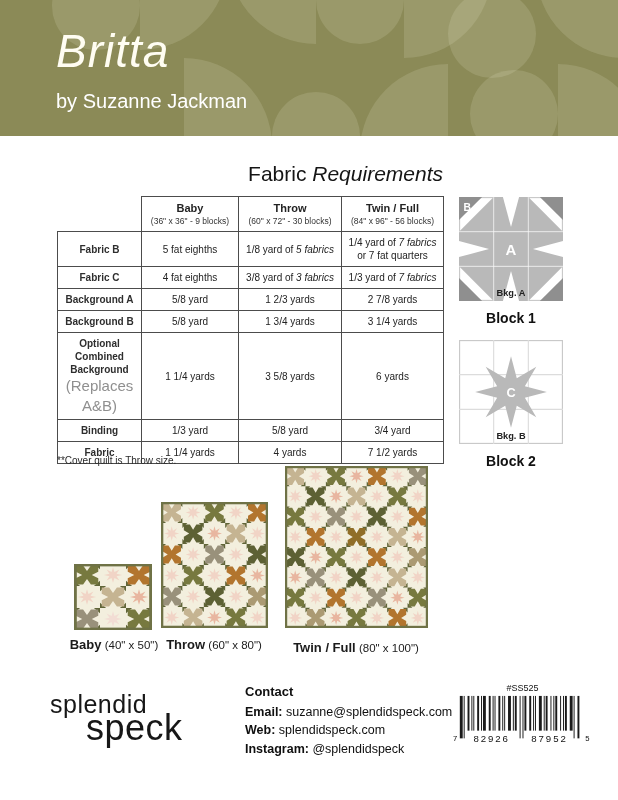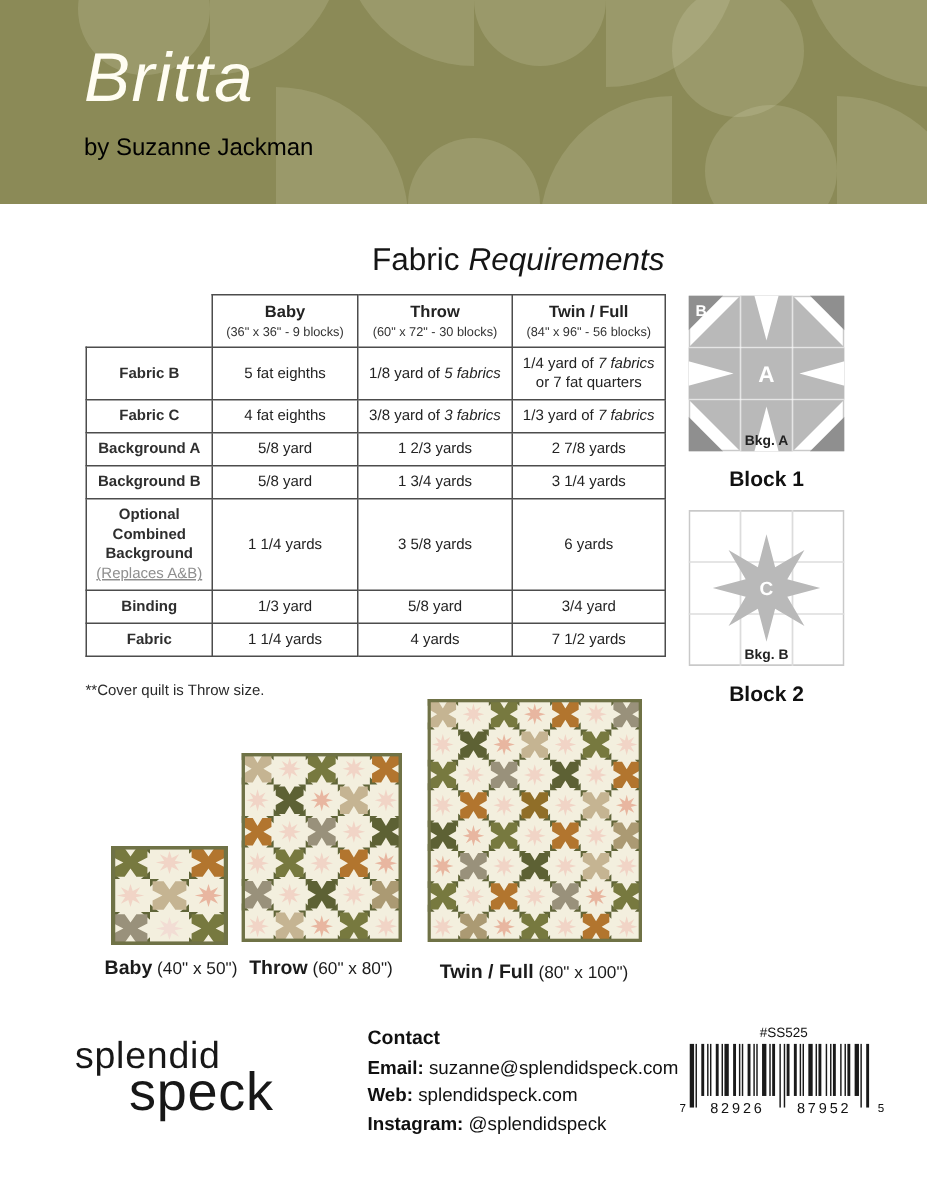--- a/index.html
+++ b/index.html
@@ -11,36 +11,36 @@
   .shape{position:absolute;background:rgba(243,242,218,0.15);width:88px;height:88px;}
   .circ{border-radius:50%;}
   .qtl{border-radius:100% 0 0 0;}
   .qtr{border-radius:0 100% 0 0;}
   .qbl{border-radius:0 0 0 100%;}
   .qbr{border-radius:0 0 100% 0;}
   .half-top{border-radius:88px 88px 0 0;height:44px;}
   .half-bot{border-radius:0 0 88px 88px;height:44px;}
   .hero h1{position:absolute;left:54px;top:22px;margin:2px;font-size:46px;font-style:italic;
            font-weight:400;color:#fffdf2;letter-spacing:1px;}
-  .byline{position:absolute;left:56px;top:90px;font-size:16px;color:#000000;}
+  .byline{position:absolute;left:56px;top:90px;font-size:20px;color:#ffffff;}
 
   
   .section-title{position:absolute;left:57px;top:162px;width:386px;text-align:right;
                  font-size:21px;color:#151515;}
 
   
   table.req{position:absolute;left:57px;top:196px;width:386px;border-collapse:collapse;
             table-layout:fixed;font-size:10px;color:#232323;}
   table.req th,table.req td{border:1px solid #4c4c4c;text-align:center;vertical-align:middle;
             padding:4px 3px;line-height:1.3;}
   table.req th{font-size:11px;padding:4px 2px;}
   table.req th .csub{font-size:8.5px;font-weight:400;color:#333;margin-top:1px;}
   table.req th.corner-cell{border:none;background:transparent;}
   td.rowlabel{font-weight:bold;color:#2e2e2e;}
-  td.rowlabel .sublabel{font-weight:400;color:#8f8f8f;font-size:10px;text-decoration:underline;}
+  td.rowlabel .sublabel{font-weight:400;color:#8f8f8f;font-size:15px;}
   .note{position:absolute;left:57px;top:455px;font-size:10px;color:#2b2b2b;}
 
   
   .block-fig{position:absolute;left:458px;width:106px;text-align:center;}
   #block1-fig{top:197px;} #block2-fig{top:340px;}
   .block-caption{margin-top:5px;font-size:14px;font-weight:bold;color:#111;}
 
   
   .quilt{position:absolute;}
   #quilt-baby{left:74px;top:564px;}

